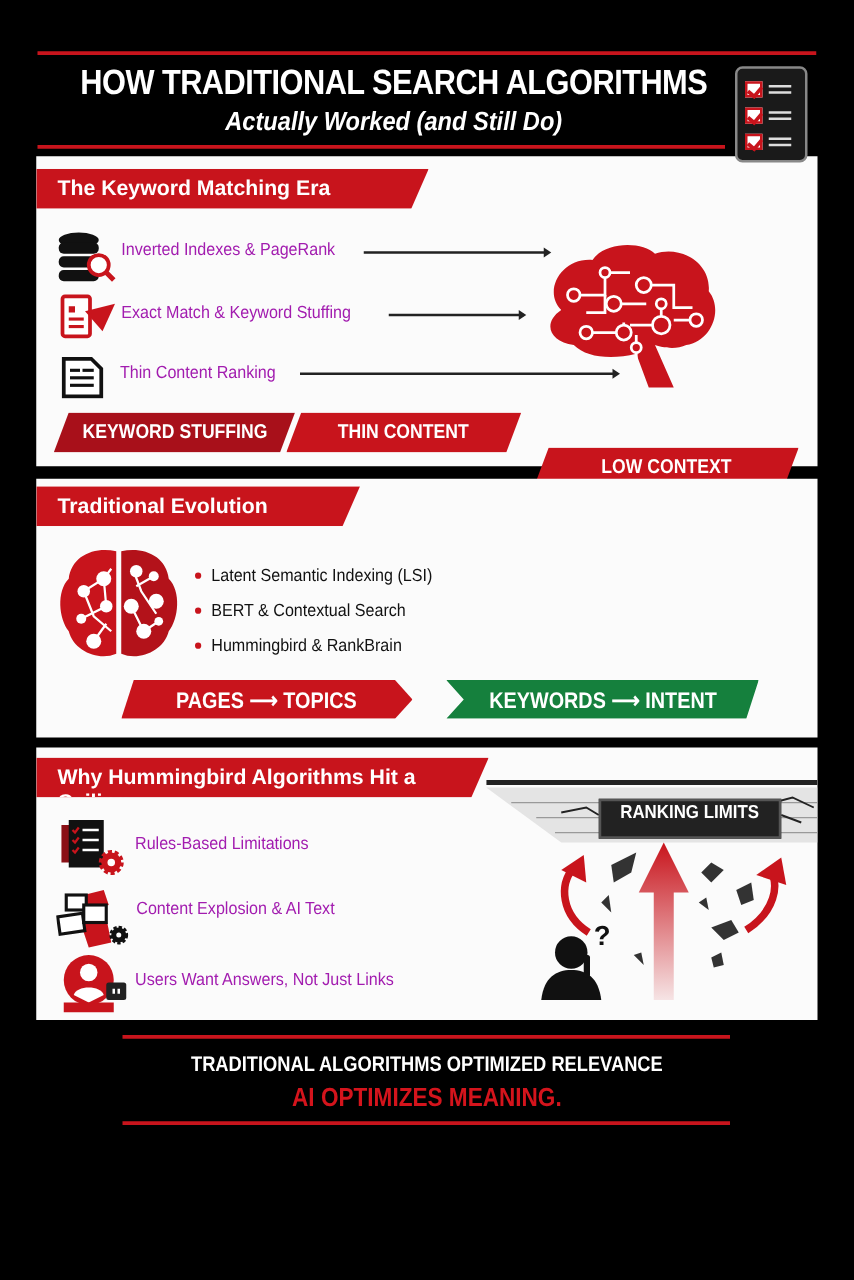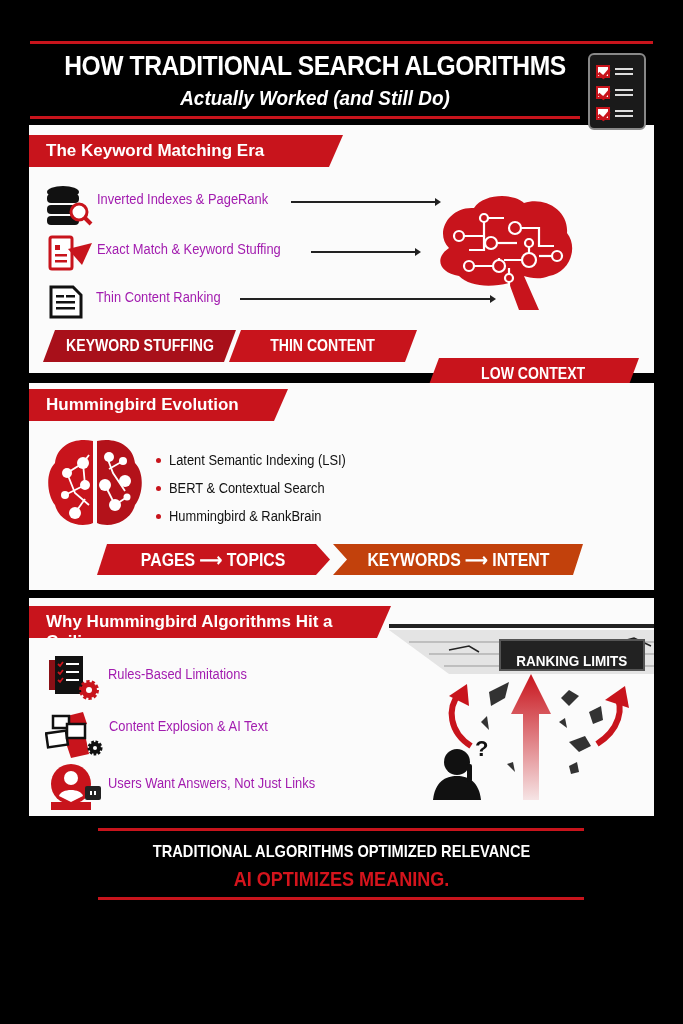--- a/index.html
+++ b/index.html
@@ -35,22 +35,22 @@
   .bullet-list { position: absolute; left: 127px; top: 63px; }
   .bullet { display: flex; align-items: center; height: 28px; font-size: 14px; color: #111; }
   .bullet-dot { width: 5px; height: 5px; border-radius: 50%; background: #c8141c; margin-right: 8px; }
   .shift { position: absolute; height: 31px; display: flex; align-items: center; justify-content: center;
     color: #fff; font-weight: bold; font-size: 18px; }
   .shift span { transform: scaleX(0.88); white-space: nowrap; }
   .bottom1 { position: absolute; left: 0; width: 683px; top: 842px; text-align: center; color: #fff; font-weight: bold;
     font-size: 17px; transform: scaleX(0.86); }
   .bottom2 { position: absolute; left: 0; width: 683px; top: 867px; text-align: center; color: #d4141c; font-weight: bold;
     font-size: 21px; transform: scaleX(0.86); }
-  .sign { position: absolute; left: 470px; top: 639px; width: 146px; height: 32px; background: #222; border: 2px solid #555;
-    color: #fff; font-weight: bold; font-size: 15px; display: flex; align-items: flex-end; justify-content: center; }
+  .sign { position: absolute; left: 450px; top: 639px; width: 146px; height: 32px; background: #222; border: 2px solid #555;
+    color: #fff; font-weight: bold; font-size: 15px; display: flex; align-items: flex-start; justify-content: center; }
   .sign span { transform: scaleX(0.9); white-space: nowrap; }
 </style>
 </head>
 <body>
 
 <div class="redline" style="left:30px; width:623px; top:41px;"></div>
 <div class="title1">HOW TRADITIONAL SEARCH ALGORITHMS</div>
 <div class="title2">Actually Worked (and Still Do)</div>
 <div class="redline" style="left:30px; width:550px; top:116px;"></div>
 
@@ -133,21 +133,21 @@
   </div>
   <div class="tag" style="left:200px; top:205px; width:188px;">
     <span>THIN CONTENT</span>
   </div>
   <div class="tag" style="left:398px; top:205px; width:212px;margin-top:28px;">
     <span>LOW CONTEXT</span>
   </div>
 </div>
 
 <div class="panel" style="top:383px; height:207px;">
-  <div class="hdr" style="top:6px; width:259px;">Hummingbird Evolution</div>
+  <div class="hdr" style="top:6px; width:259px;">Traditional Evolution</div>
 
   <div class="abs" style="left:16px; top:52px;">
     <svg width="100" height="96" viewBox="0 0 100 96">
       <path d="M48 6 C30 2 12 10 10 28 C0 38 2 60 10 70 C14 86 34 94 48 88 Z" fill="#c8141c"></path>
       <path d="M52 6 C70 2 88 10 90 28 C100 38 98 60 90 70 C86 86 66 94 52 88 Z" fill="#b3121a"></path>
       <g stroke="#fff" stroke-width="1.8" fill="none">
         <path d="M22 38 L38 28 L44 20"></path>
           <path d="M22 38 L30 58 L44 70"></path>
           <path d="M38 28 L40 50 L20 60"></path>
         <path d="M30 78 L40 64"></path>
@@ -186,21 +186,21 @@
     </div>
   </div>
 
   <div class="shift" style="left:68px; top:161px; width:233px; background:#c8141c; clip-path:polygon(10px 0, calc(100% - 14px) 0, 100% 50%, calc(100% - 14px) 100%, 0 100%);">
     <span>
       <span>PAGES</span>
       <span>⟶</span>
       <span>TOPICS</span>
     </span>
   </div>
-  <div class="shift" style="left:304px; top:161px; width:250px; background:#c2410c; clip-path:polygon(0 0, 100% 0, calc(100% - 10px) 100%, 0 100%, 14px 50%);text-align:right;">
+  <div class="shift" style="left:328px; top:161px; width:250px; background:#15803d; clip-path:polygon(0 0, 100% 0, calc(100% - 10px) 100%, 0 100%, 14px 50%);text-align:right;">
     <span>
       <span>KEYWORDS</span>
       <span>⟶</span>
       <span>INTENT</span>
     </span>
   </div>
 </div>
 
 <div class="panel" style="top:598px; height:218px;">
   <div class="hdr" style="top:8px; width:362px;">Why Hummingbird Algorithms Hit a Ceiling</div>

